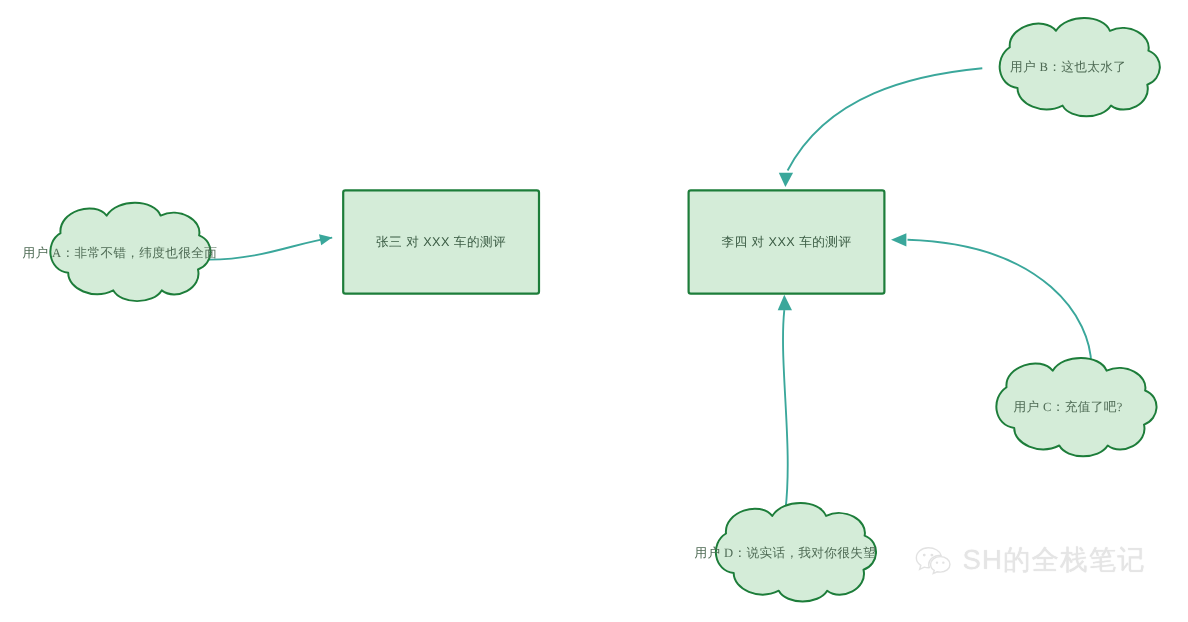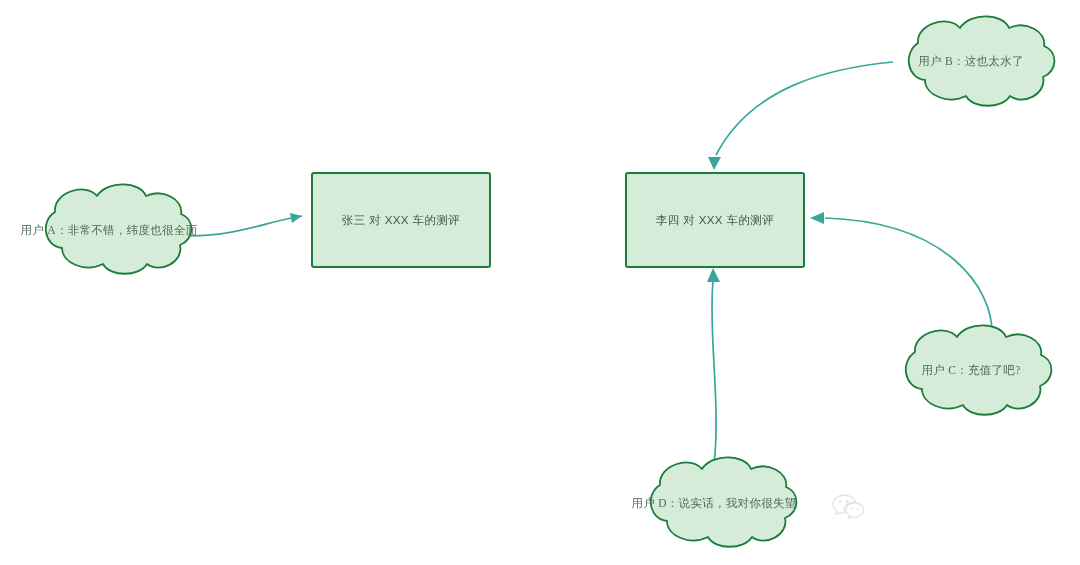--- a/index.html
+++ b/index.html
@@ -172,13 +172,14 @@
              C12.5 20.1 12.3 19.1 12.3 18.1 C12.3 13.5 16.9 9.8 22.6 9.8
              C22.9 9.8 23.2 9.8 23.5 9.9 C22.6 6.0 17.8 3 12 3 Z" fill="none" stroke="#e0e0e0" stroke-width="1.3"></path>
     <circle cx="8.2" cy="9.6" r="1.3" fill="#e0e0e0"></circle>
     <circle cx="15.2" cy="9.6" r="1.3" fill="#e0e0e0"></circle>
     <path d="M22.8 11 C17.9 11 14 14.2 14 18.1 C14 20.3 15.3 22.3 17.3 23.6
              L16.4 26.4 L19.9 24.8 C20.8 25.0 21.8 25.1 22.8 25.1
              C27.7 25.1 31.6 21.9 31.6 18.1 C31.6 14.2 27.7 11 22.8 11 Z" fill="none" stroke="#e0e0e0" stroke-width="1.3"></path>
     <circle cx="19.8" cy="16.5" r="1.1" fill="#e0e0e0"></circle>
     <circle cx="25.6" cy="16.5" r="1.1" fill="#e0e0e0"></circle>
   </svg>
+  <span class="wm-text">SH的全栈笔记</span>
 </div>
 
 </body></html>

